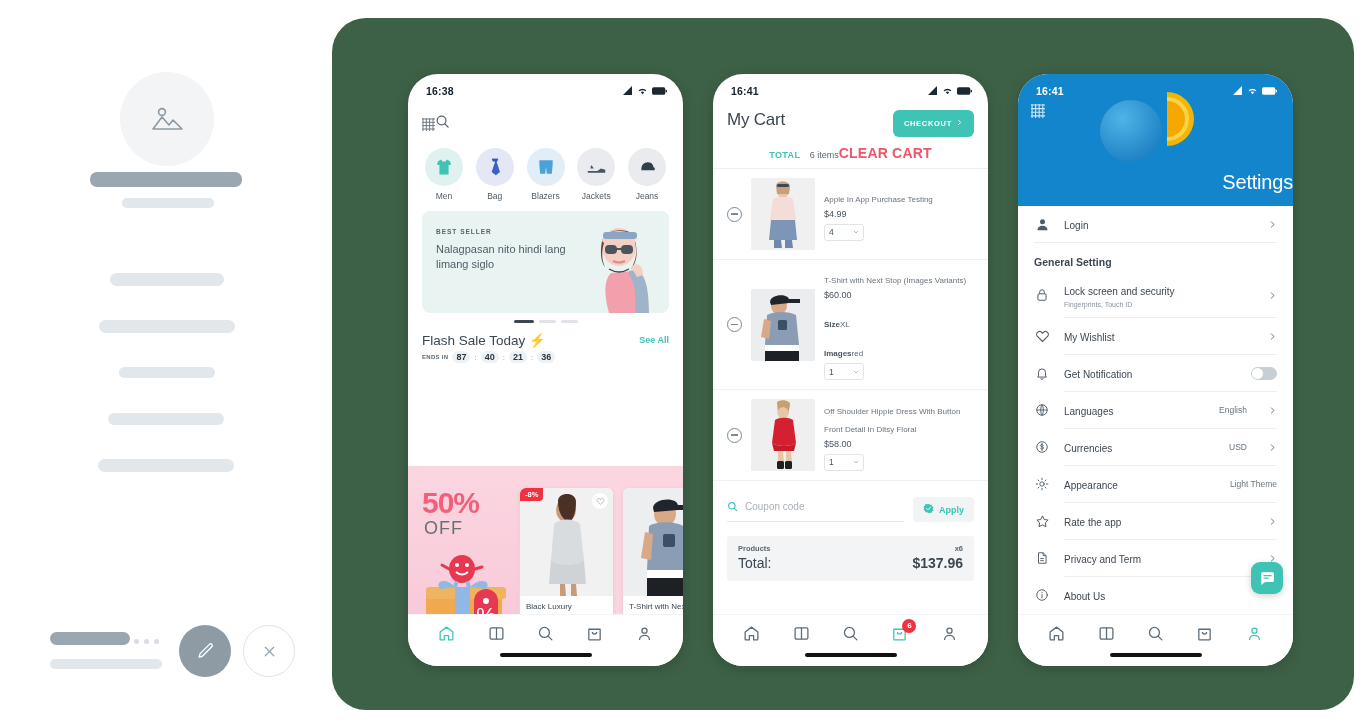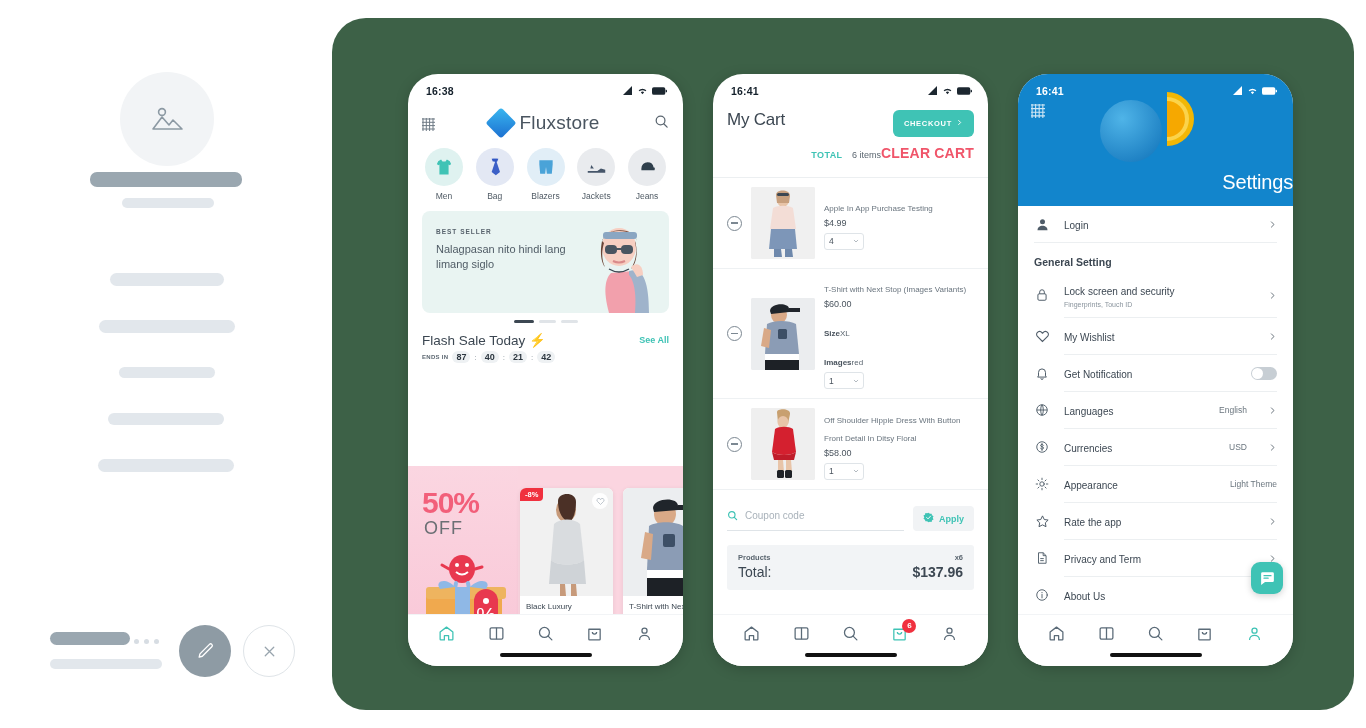--- a/index.html
+++ b/index.html
@@ -134,22 +134,22 @@
   .pcard-body { padding:5px 6px 0 6px; }
   .pname { font-size:8px; line-height:11px; color:#3c4752; height:22px; overflow:hidden; }
 
   
   .cart-head { display:flex; align-items:flex-start; justify-content:space-between;
      padding:8px 14px 0 14px; }
   .cart-title { font-size:17px; color:#3c4752; letter-spacing:-.2px; }
   .btn-checkout { background:#3fc3b5; color:#fff; font-size:7.5px; font-weight:700;
      letter-spacing:.7px; border-radius:6px; padding:9px 11px; display:flex;
      align-items:center; gap:4px; border:none; }
-  .cart-sub { display:flex; align-items:baseline; justify-content:flex-end;
-     padding:7px 14px 15px 14px; border-bottom:1px solid #eceff1; }
+  .cart-sub { display:flex; align-items:baseline; justify-content:center;
+     padding:7px 14px 6px 14px; border-bottom:1px solid #eceff1; }
   .cs-total { font-size:9px; font-weight:700; color:#3fc3b5; letter-spacing:.4px; }
   .cs-items { font-size:9px; color:#5b6670; margin-left:5px; }
   .cs-clear { font-size:14px; font-weight:700; color:#f0556a; letter-spacing:.2px; }
 
   .citem { display:flex; align-items:center; gap:9px; padding:9px 14px;
      border-bottom:1px solid #eef1f3; }
   .cminus { width:15px; height:15px; border-radius:50%; border:1.4px solid #7c8892;
      flex:none; display:flex; align-items:center; justify-content:center; }
   .cminus b { display:block; width:7px; height:1.4px; background:#7c8892; }
   .cthumb { width:64px; height:72px; flex:none; border-radius:2px; overflow:hidden;
@@ -266,24 +266,20 @@
         </span>
       </span>
     </div>
 
     <div class="h-appbar">
       <span class="grid-ico">
         <svg width="13" height="13" viewBox="0 0 13 13" stroke="#6e7a85" stroke-width="1">
           <path d="M1 0v13M4.3 0v13M7.6 0v13M11 0v13M0 1h13M0 4.3h13M0 7.6h13M0 11h13"></path>
         </svg>
       </span>
-      <span class="h-logo-wrap">
-        <span class="diamond"></span>
-        <span class="h-brand">Fluxstore</span>
-      </span>
       <span>
         <svg width="15" height="15" viewBox="0 0 24 24" fill="none" stroke="#5b6670" stroke-width="2" stroke-linecap="round">
           <circle cx="10.5" cy="10.5" r="7"></circle>
             <path d="M16 16 L21 21"></path>
         </svg>
       </span>
     </div>
 
     <div class="cats">
       <div class="cat">
@@ -364,21 +360,21 @@
       <span class="see-all">See All</span>
     </div>
     <div class="ends-row">
       <span class="ends-lbl">ENDS IN</span>
       <span class="tbox">87</span>
       <span class="tsep">:</span>
       <span class="tbox">40</span>
       <span class="tsep">:</span>
       <span class="tbox">21</span>
       <span class="tsep">:</span>
-      <span class="tbox">42</span>
+      <span class="tbox">36</span>
     </div>
 
     <div class="sale-strip">
       <div class="sale-left">
         <span class="fifty">50%</span>
         <span class="off">OFF</span>
         <svg style="position:absolute;left:4px;top:75px;" width="104" height="95" viewBox="0 0 104 95">
           <ellipse cx="50" cy="28" rx="13" ry="14" fill="#e8384f"></ellipse>
           <circle cx="45" cy="24" r="2" fill="#fff"></circle>
             <circle cx="55" cy="24" r="2" fill="#fff"></circle>

